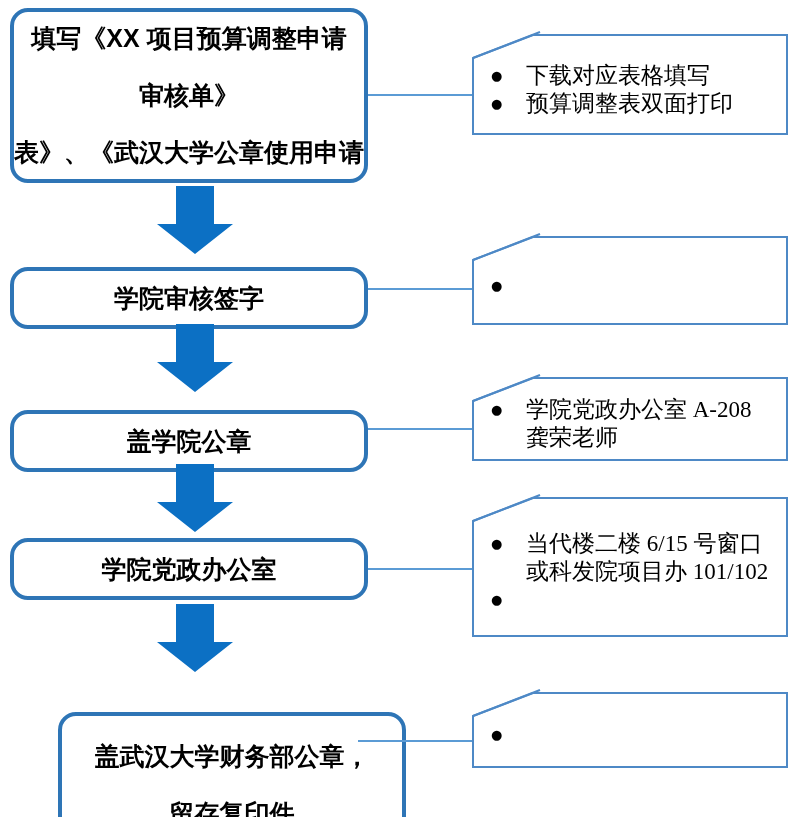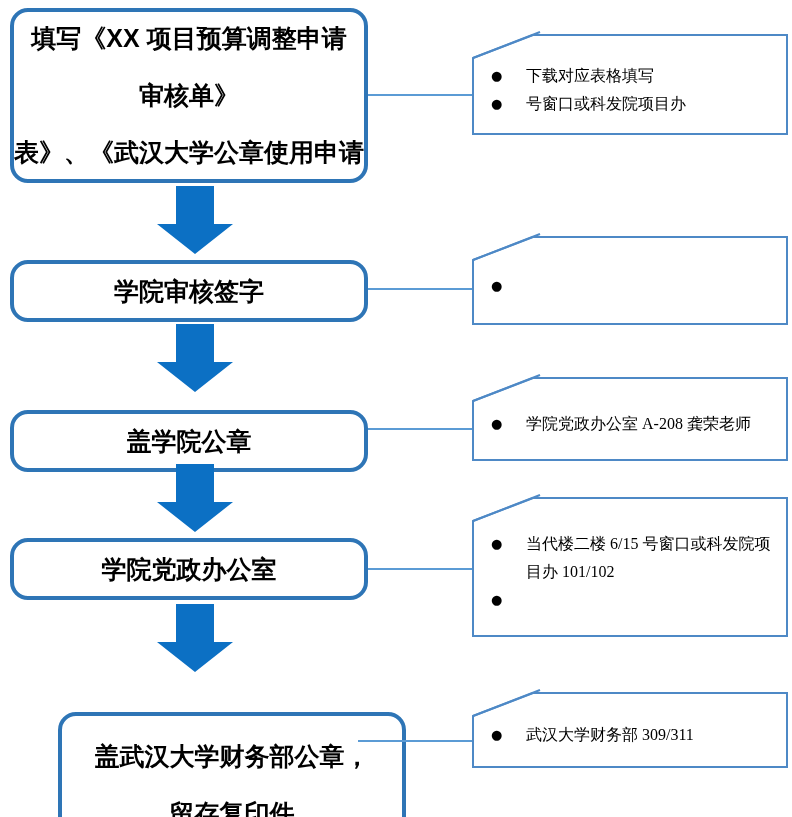--- a/index.html
+++ b/index.html
@@ -19,21 +19,21 @@
   .flow-box{
     position:absolute;left:10px;width:358px;box-sizing:border-box;
     border:4px solid var(--box-border);border-radius:18px;background:#fff;
     display:flex;flex-direction:column;justify-content:center;align-items:center;
   }
   .flow-box .line{
     color:var(--text);font-weight:bold;font-size:25px;line-height:57px;
     white-space:nowrap;text-align:center;
   }
   #box1{top:8px;height:175px;}
-  #box2{top:260px;height:62px;}
+  #box2{top:267px;height:62px;}
   #box3{top:398px;height:62px;margin-top:12px;}
   #box4{top:538px;height:62px;}
   #box5{top:712px;height:146px;width:348px;margin-left:48px;}
   
   .arrow{position:absolute;left:157px;width:76px;height:68px;overflow:visible;}
   .arrow polygon{fill:var(--arrow-fill);}
   #arrow1{top:186px;} #arrow2{top:324px;} #arrow3{top:464px;} #arrow4{top:604px;}
   
   .connector{position:absolute;height:2px;background:var(--connector);}
   #conn1{left:368px;width:104px;top:94px;}
@@ -51,21 +51,21 @@
     display:flex;flex-direction:column;justify-content:center;
     padding-top:10px;box-sizing:border-box;
   }
   .bullet-row{display:flex;align-items:flex-start;}
   .bullet{
     width:38px;flex:0 0 38px;font-size:13px;line-height:28px;color:var(--text);
     font-family:"DejaVu Sans",sans-serif;padding-left:3px;box-sizing:border-box;
   }
   .bullet-text{
     color:var(--text);font-family:"Liberation Serif","DejaVu Serif",serif;
-    font-size:16px;line-height:28px;
+    font-size:23px;line-height:28px;
   }
   #callout1{top:34px;height:101px;}
   #callout2{top:236px;height:89px;}
   #callout3{top:377px;height:84px;}
   #callout4{top:497px;height:140px;}
   #callout5{top:692px;height:76px;}
 </style>
 </head>
 <body>
 
@@ -121,21 +121,21 @@
       <polygon points="61,1 315,1 315,100 1,100 1,24"></polygon>
       <line x1="1" y1="24" x2="68" y2="-2"></line>
     </svg>
     <div class="content">
       <div class="bullet-row">
         <span class="bullet">●</span>
         <span class="bullet-text">下载对应表格填写</span>
       </div>
       <div class="bullet-row">
         <span class="bullet">●</span>
-        <span class="bullet-text">号窗口或科发院项目办</span>
+        <span class="bullet-text">预算调整表双面打印</span>
       </div>
     </div>
   </div>
 
   <div class="callout" id="callout2">
     <svg width="316" height="89" viewBox="0 0 316 89" preserveAspectRatio="none">
       <polygon points="61,1 315,1 315,88 1,88 1,24"></polygon>
       <line x1="1" y1="24" x2="68" y2="-2"></line>
     </svg>
     <div class="content">
@@ -175,18 +175,17 @@
   </div>
 
   <div class="callout" id="callout5">
     <svg width="316" height="76" viewBox="0 0 316 76" preserveAspectRatio="none">
       <polygon points="61,1 315,1 315,75 1,75 1,24"></polygon>
       <line x1="1" y1="24" x2="68" y2="-2"></line>
     </svg>
     <div class="content">
       <div class="bullet-row">
         <span class="bullet">●</span>
-        <span class="bullet-text">武汉大学财务部 309/311</span>
       </div>
     </div>
   </div>
 
 </div>
 
 </body></html>

